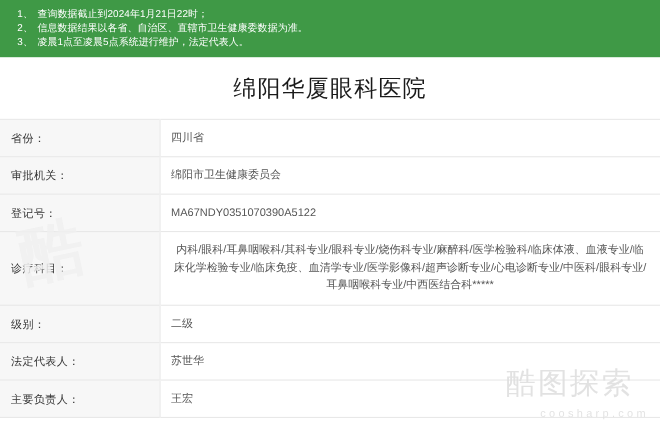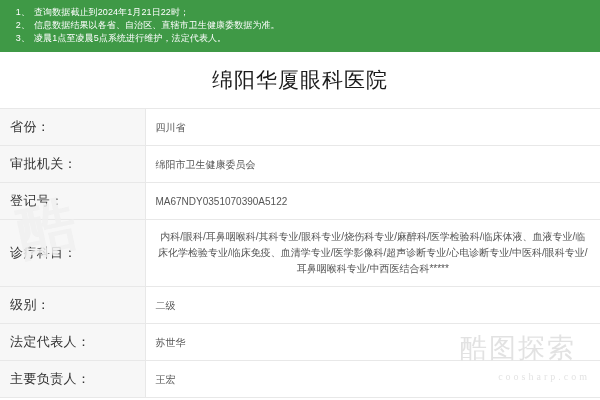--- a/index.html
+++ b/index.html
@@ -70,21 +70,21 @@
   .info-table th, .info-table td {
     vertical-align: middle;
     padding: 9px 10px;
     font-weight: normal;
     text-align: left;
   }
   .info-table th {
     width: 145px;
     background: #f7f7f7;
     color: #333333;
-    font-size: 13px;
+    font-size: 10px;
     letter-spacing: 0.4px;
     border-right: 1px solid #e8e8e8;
   }
   .info-table td {
     color: #555555;
     font-size: 10px;
     line-height: 15px;
   }
   .row-tall td { line-height: 16px; text-align: center; }
 
@@ -103,21 +103,20 @@
     bottom: 34px;
     font-size: 27px;
     color: #dedede;
   }
   .wm-sub {
     right: 10px;
     bottom: 18px;
     font-size: 10px;
     letter-spacing: 3px;
     color: #dedede;
-    font-family: Liberation Serif, serif;
   }
   .wm-left {
     left: 18px;
     top: 190px;
     font-size: 58px;
     color: #f0f0f0;
     transform: rotate(-12deg);
     font-weight: bold;
   }
 </style>

